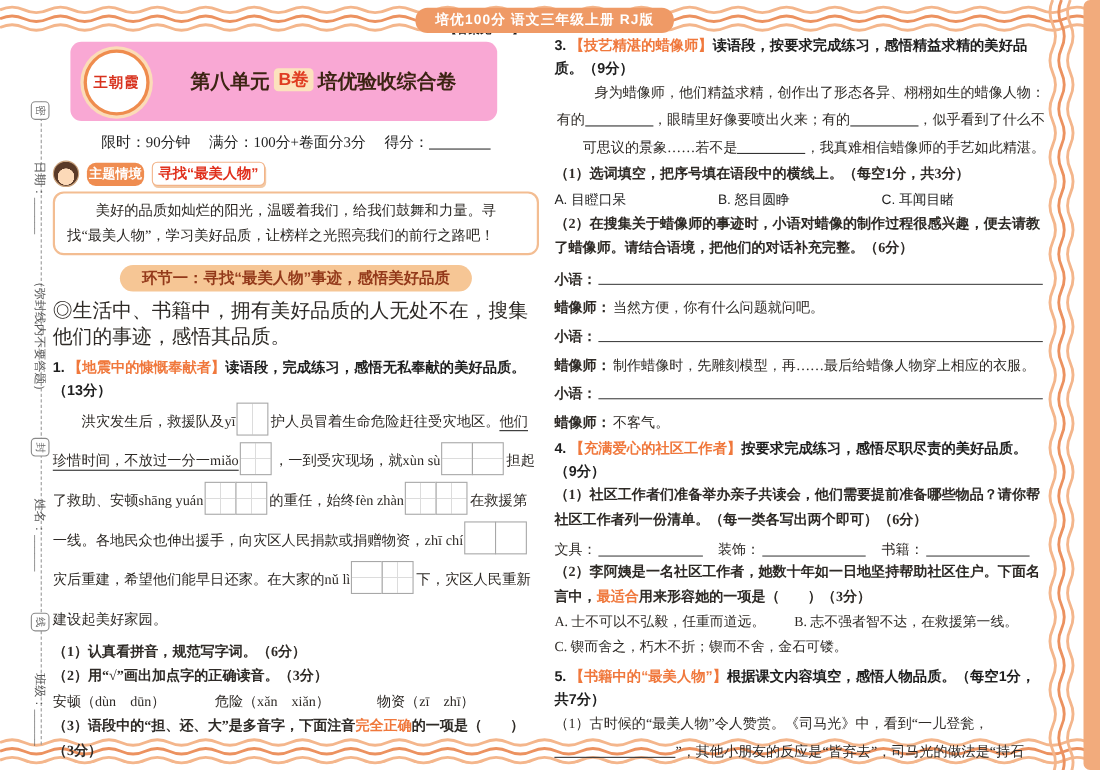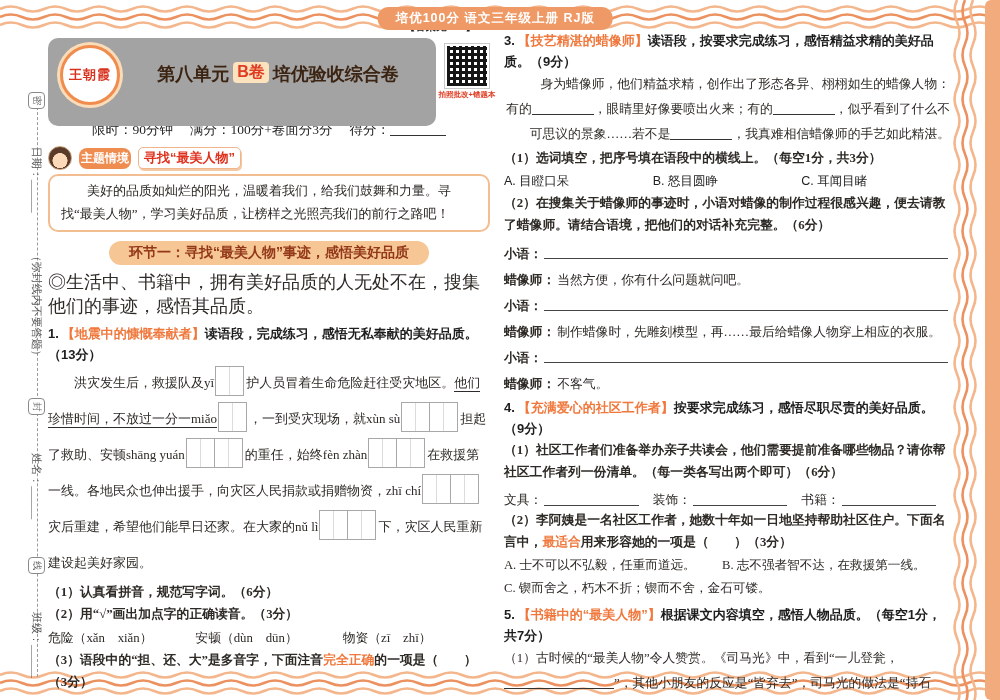--- a/index.html
+++ b/index.html
@@ -16,21 +16,21 @@
   
   .seal-line{position:absolute;left:37px;top:92px;height:585px;border-left:1px dashed #9a9a9a;}
   .seal-row{position:absolute;left:-256px;top:376px;width:586px;height:18px;transform:rotate(90deg);
     display:flex;align-items:center;justify-content:space-between;font-size:11px;color:#555;}
   .seal-circ{display:inline-flex;align-items:center;justify-content:center;width:15px;height:15px;
     border:1px solid #8a8a8a;border-radius:4px;font-size:9.5px;color:#666;background:#fff;}
   
   .col-left{position:absolute;left:48px;top:20px;width:442px;}
   .answer-ref{text-align:right;font:bold 10.5px "Liberation Sans",sans-serif;color:#1d1d1d;padding-right:14px;height:14px;}
   .header-row{position:relative;height:78px;margin-top:2px;}
-  .header-box{position:absolute;left:0;top:2px;width:388px;height:88px;background:#a3a3a3;border-radius:10px;}
+  .header-box{position:absolute;left:16px;top:2px;width:388px;height:72px;background:#f9a8d4;border-radius:10px;}
   .logo{position:absolute;left:12px;top:7px;width:54px;height:54px;border-radius:50%;background:#fff;
     border:3px solid #ef8c4e;box-shadow:0 0 0 3px #fbdcb8;display:flex;align-items:center;justify-content:center;}
   .logo span{color:#d8321e;font:bold 13px "Liberation Serif",serif;letter-spacing:1px;}
   .title-row{position:absolute;left:78px;right:6px;top:24px;display:flex;align-items:flex-start;justify-content:center;gap:4px;
     font:bold 18px "Liberation Sans",sans-serif;color:#3c2413;white-space:nowrap;}
   .bq-chip{background:#fce2bd;color:#e03c22;font-size:16px;padding:0 4px;border-radius:4px;}
   .qr-wrap{position:absolute;right:-8px;top:8px;width:62px;text-align:center;}
   .qr{width:40px;height:40px;margin:0 auto;background:
       repeating-linear-gradient(0deg,#151515 0 3px,transparent 3px 6px),
       repeating-linear-gradient(90deg,#151515 0 3px,#fff 3px 6px);
@@ -122,24 +122,20 @@
     <div class="header-box">
       <div class="logo">
           <span>王朝霞</span>
         </div>
       <div class="title-row">
         <span>第八单元</span>
         <span class="bq-chip">B卷</span>
         <span>培优验收综合卷</span>
       </div>
     </div>
-    <div class="qr-wrap">
-      <div class="qr"></div>
-      <div class="qr-cap">拍照批改+错题本</div>
-    </div>
   </div>
 
   <div class="meta">
     <span>限时：90分钟</span>　
     <span>满分：100分+卷面分3分</span>　
     <span>得分：</span><span class="bl w56"></span>
   </div>
 
   <div class="theme-row">
     <span class="avatar"></span>
@@ -173,22 +169,22 @@
           <i></i>
           <i></i>
         </span><span>灾后重建，希望他们能早日</span><span class="dz">还</span><span>家。在</span><span class="dz">大</span><span>家的nǔ lì</span><span class="tian">
           <i></i>
           <i></i>
         </span><span>下，灾区人民重新建设起美好家园。</span>
     </div>
     <div class="sub">（1）认真看拼音，规范写字词。（6分）</div>
     <div class="sub">（2）用“√”画出加点字的正确读音。（3分）</div>
     <div class="words-row">
+      <span class="w"><span>安</span><span class="dz">顿</span><span>（dùn　dūn）</span></span>
       <span class="w"><span>危</span><span class="dz">险</span><span>（xǎn　xiǎn）</span></span>
-      <span class="w"><span>安</span><span class="dz">顿</span><span>（dùn　dūn）</span></span>
       <span class="w"><span>物</span><span class="dz">资</span><span>（zī　zhī）</span></span>
     </div>
     <div class="sub">
       <span>（3）语段中的“担、还、大”是多音字，下面注音</span><span class="tag">完全正确</span><span>的一项是（　　）（3分）</span>
     </div>
     <div class="optrow">
       <span>A. dān hái dà</span>
       <span>B. dàn hái dài</span>
       <span>C. dān huán dà</span>
     </div>

